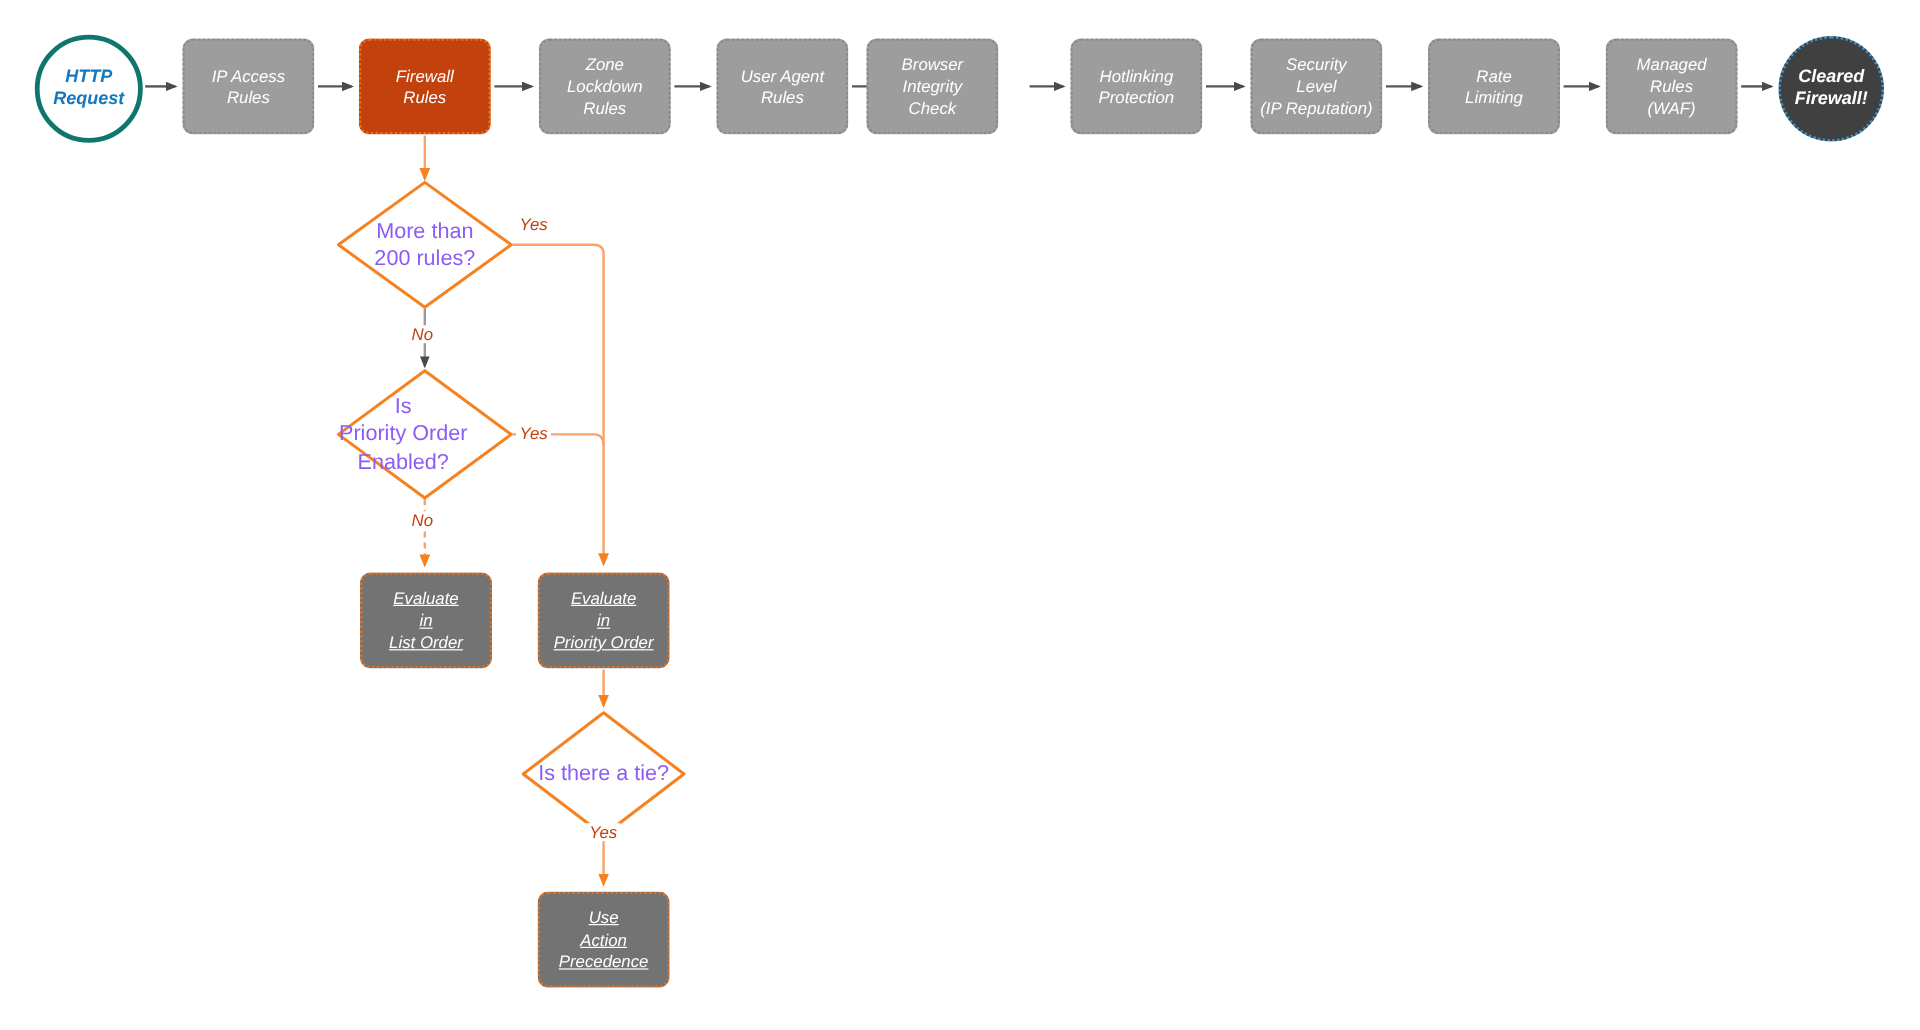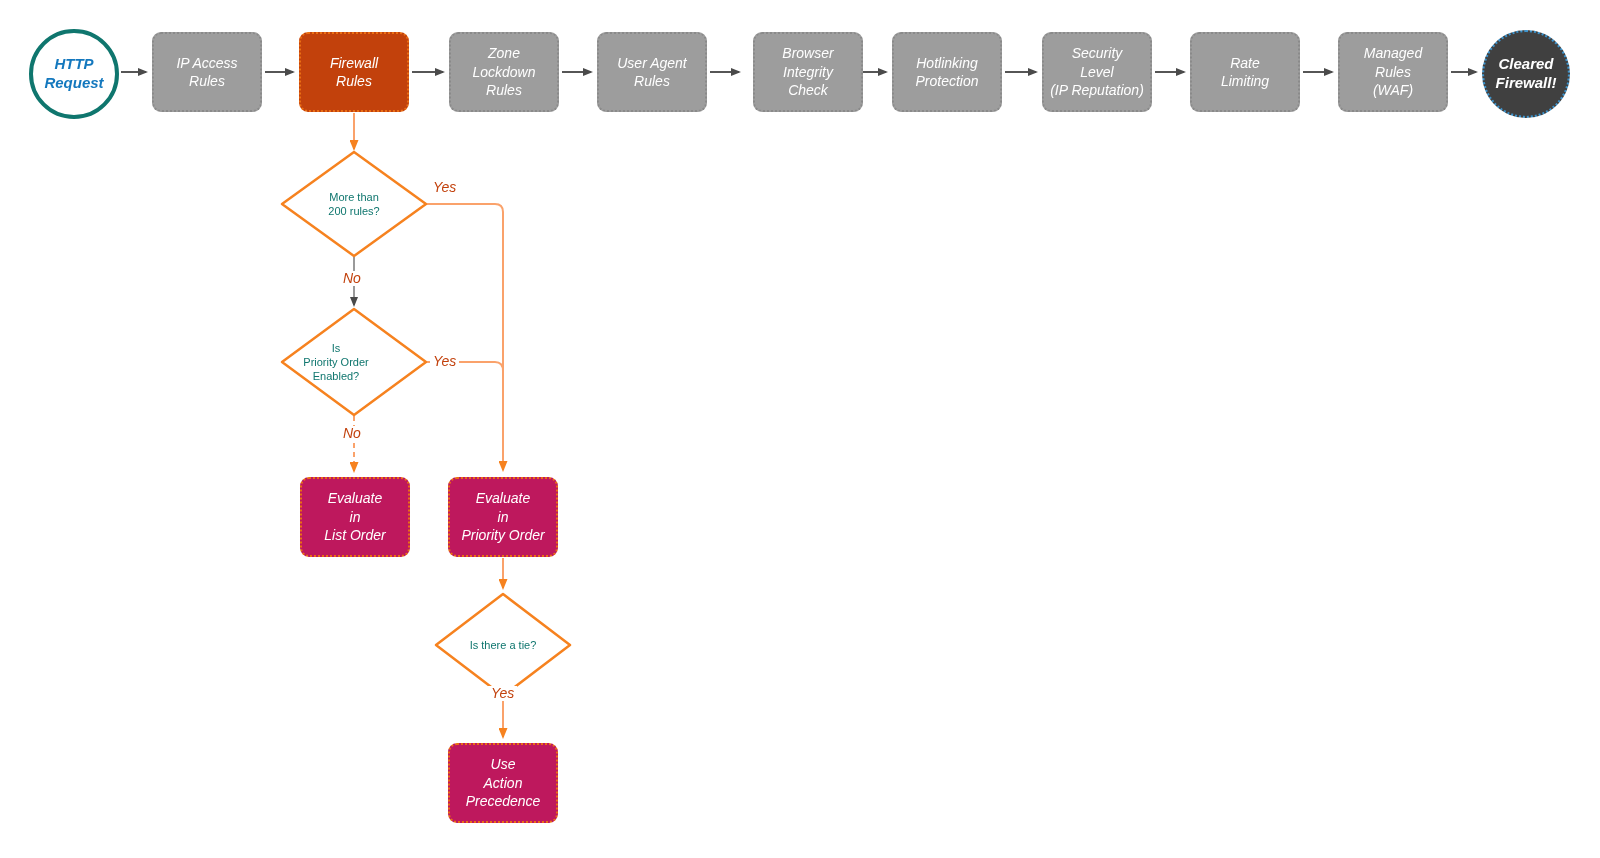--- a/index.html
+++ b/index.html
@@ -37,23 +37,24 @@
   }
   .step.highlight {
     background: #c2410c;
     border-color: #ea6f14;
   }
   .action-box {
     width: 110px;
     height: 80px;
     border-radius: 9px;
     color: #ffffff;
-    background: #be185d;
+    background: #737373;
     border: 2px dotted #ea6f14;
     padding: 2px;
+    text-decoration: underline;
   }
   .terminal {
     border-radius: 50%;
     font-weight: bold;
     font-size: 15px;
     line-height: 1.25;
   }
   .terminal.start {
     left: 29px; top: 29px; width: 90px; height: 90px;
     background: #ffffff;
@@ -66,23 +67,23 @@
     border: 2px dotted #3d94cd;
     color: #ffffff;
   }
   .diamond-label {
     position: absolute;
     display: flex;
     align-items: center;
     justify-content: center;
     text-align: center;
     white-space: pre-line;
-    font-size: 11px;
+    font-size: 18px;
     line-height: 1.3;
-    color: #0f766e;
+    color: #8b5cf6;
     font-style: normal;
     pointer-events: none;
   }
   .edge-label {
     position: absolute;
     font-size: 14px;
     font-style: italic;
     color: #c2410c;
     background: #ffffff;
     padding: 0 3px;
@@ -138,21 +139,21 @@
 Request</div>
   <div class="node step" style="left:152px">IP Access
 Rules</div>
   <div class="node step highlight" style="left:299px">Firewall
 Rules</div>
   <div class="node step" style="left:449px">Zone
 Lockdown
 Rules</div>
   <div class="node step" style="left:597px">User Agent
 Rules</div>
-  <div class="node step" style="left:753px">Browser
+  <div class="node step" style="left:722px">Browser
 Integrity
 Check</div>
   <div class="node step" style="left:892px">Hotlinking
 Protection</div>
   <div class="node step" style="left:1190px">Rate
 Limiting</div>
   <div class="node step" style="left:1042px">Security
 Level
 (IP Reputation)</div>
   <div class="node step" style="left:1338px">Managed

